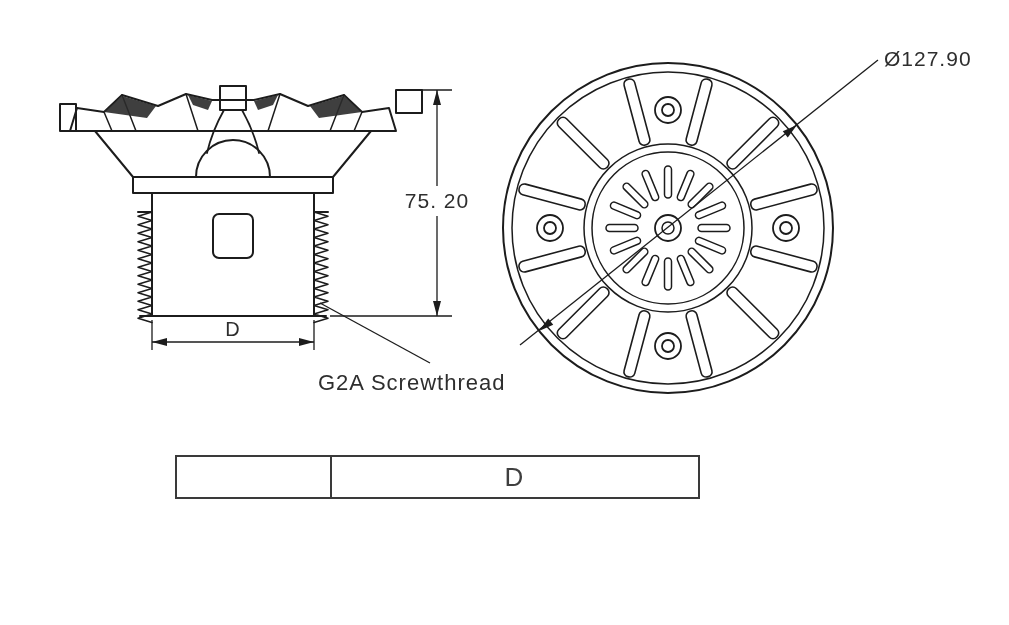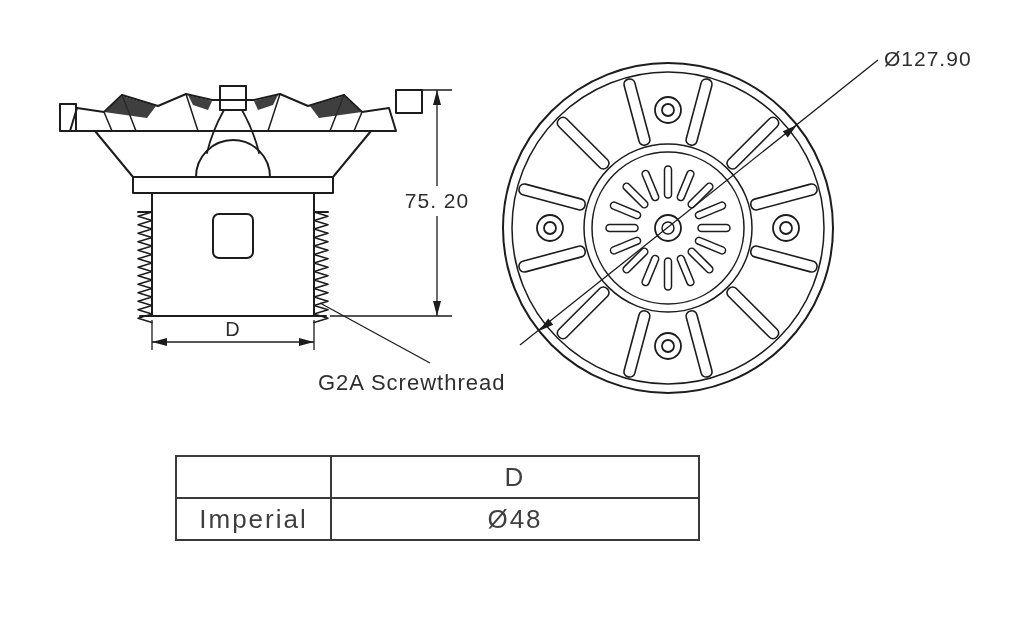--- a/index.html
+++ b/index.html
@@ -219,19 +219,15 @@
       </g>
   </svg>
 
   
   <table class="spec">
     <tbody>
         <tr>
       <td class="c1"></td>
       <td>D</td>
     </tr>
-    <tr>
-      <td class="c1">Imperial</td>
-      <td>Ø48</td>
-    </tr>
   </tbody>
     </table>
 </div>
 
 </body></html>

